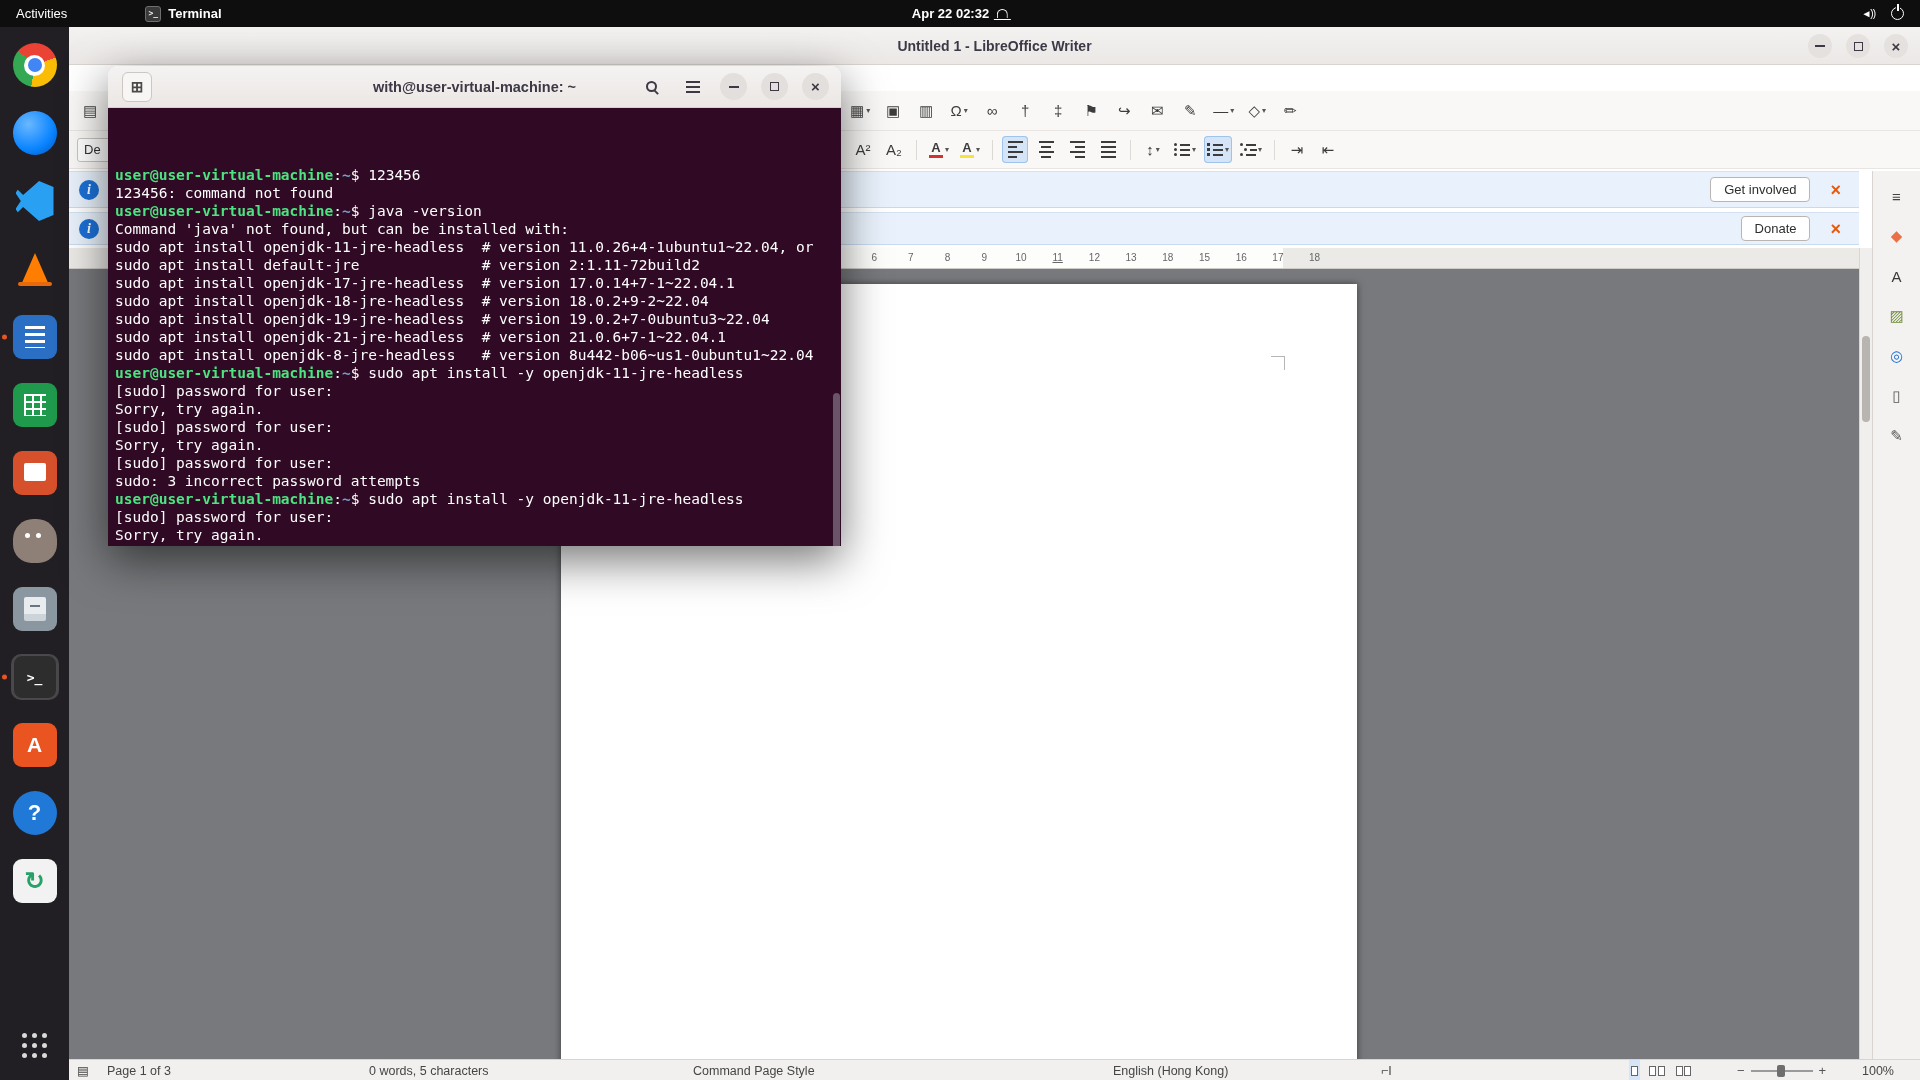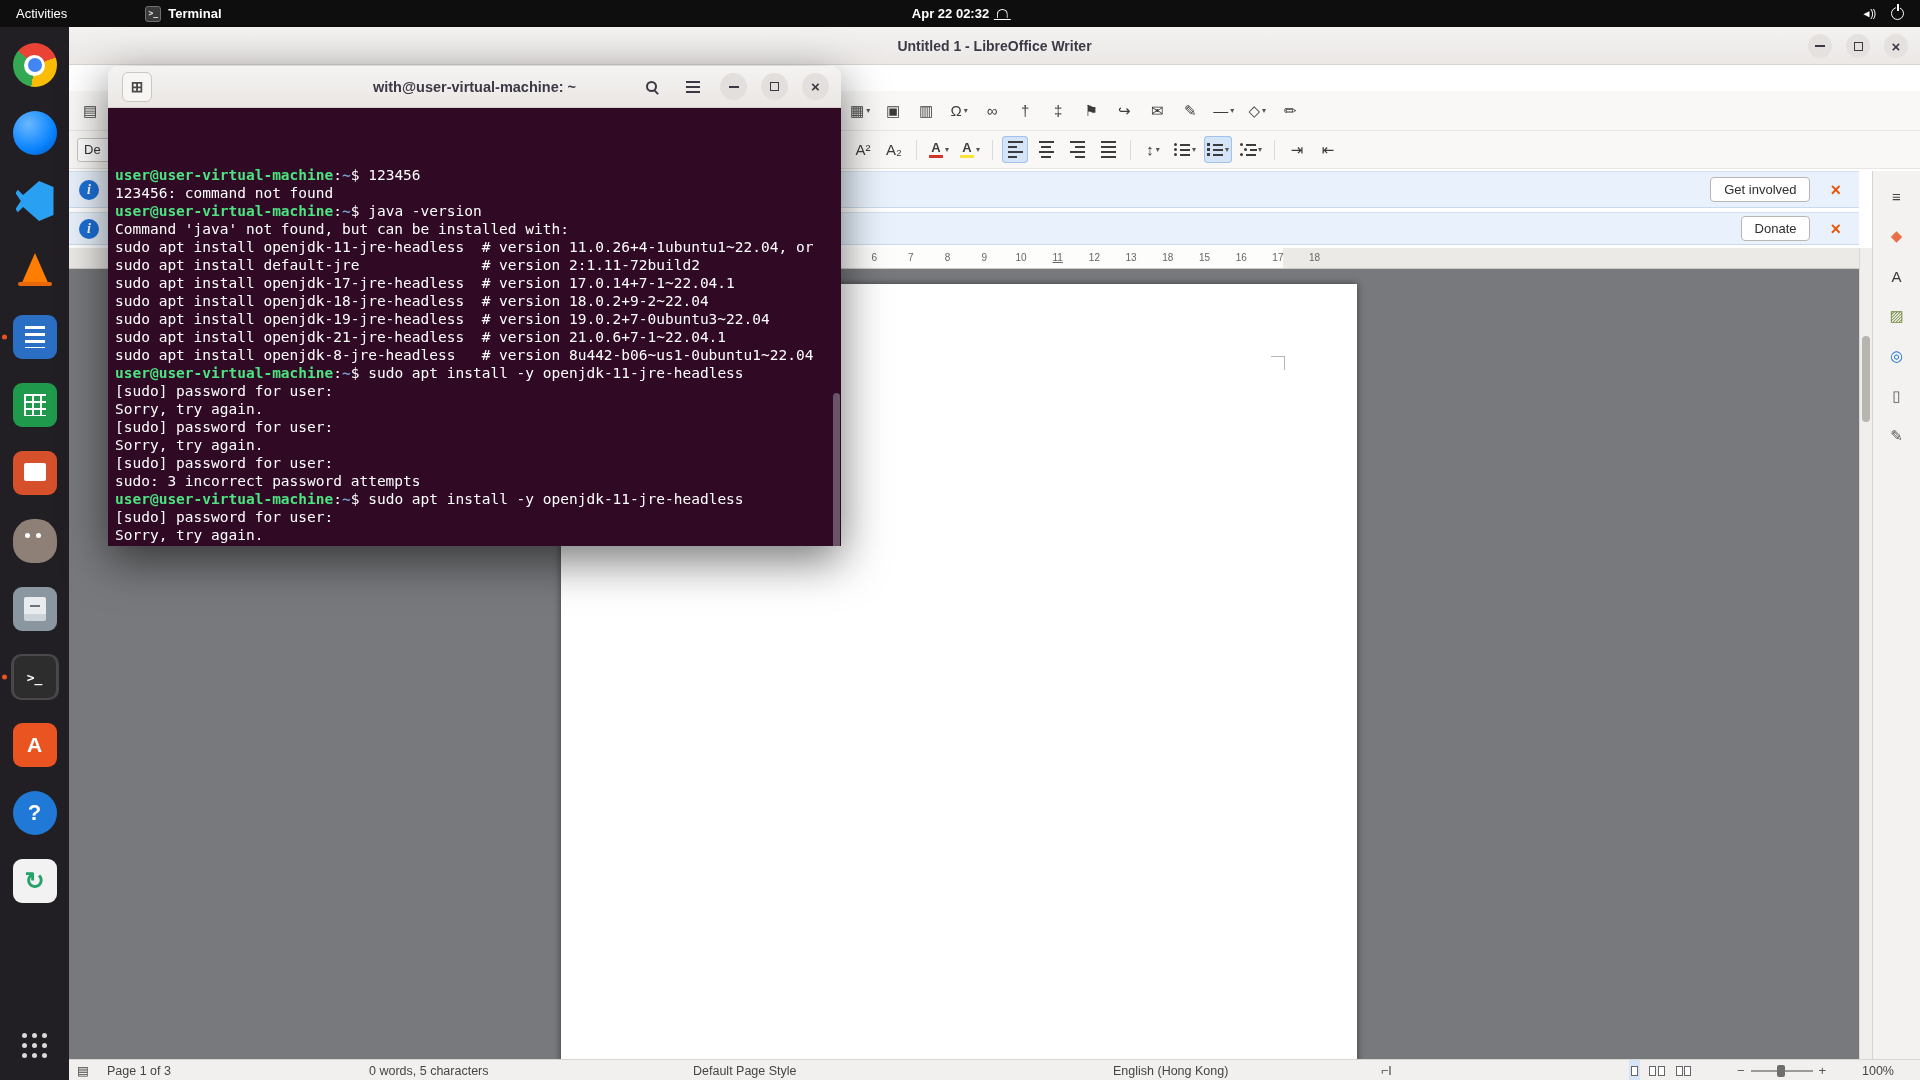--- a/index.html
+++ b/index.html
@@ -476,21 +476,21 @@
       <span class="sb-icon" style="color: rgb(109, 138, 58);">▨</span>
       <span class="sb-icon" style="color: rgb(28, 113, 216);">◎</span>
       <span class="sb-icon" style="color: rgb(85, 85, 85);">▯</span>
       <span class="sb-icon" style="color: rgb(85, 85, 85);">✎</span>
     </div>
 
   <div class="statusbar">
     <span style="left:8px">▤</span>
     <span style="left:38px">Page 1 of 3</span>
     <span style="left:300px">0 words, 5 characters</span>
-    <span style="left:624px">Default Page Style</span>
+    <span style="left:624px">Command Page Style</span>
     <span style="left:1044px">English (Hong Kong)</span>
     <span style="left:1312px">⌐I</span>
     <div style="left:1560px">
       <span class="vp sel">
           <s></s>
         </span>
       <span class="vp">
           <s></s>
           <s></s>
         </span>

